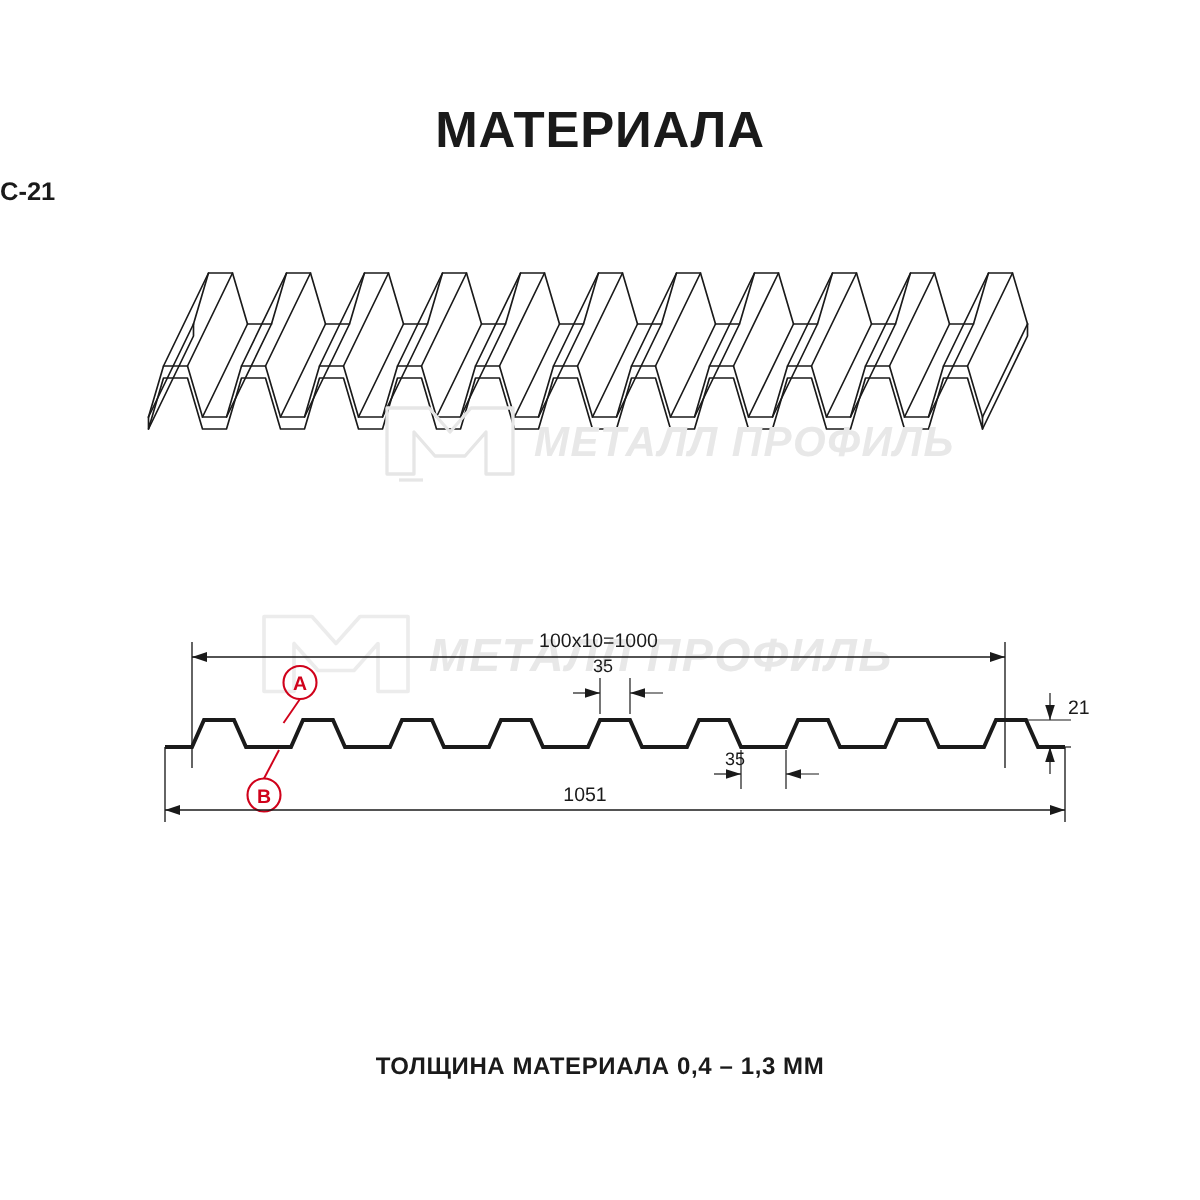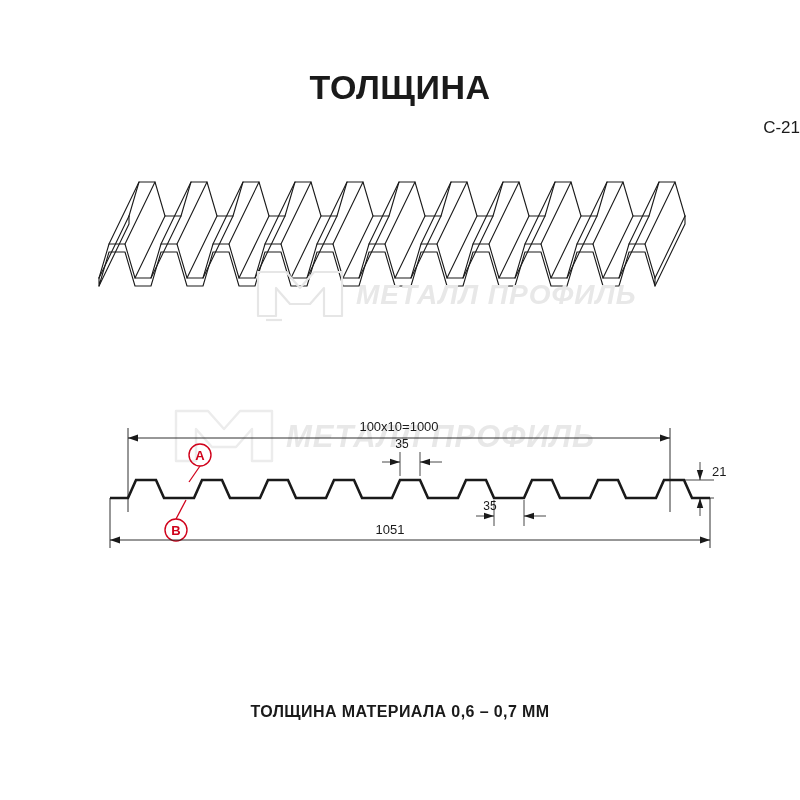--- a/index.html
+++ b/index.html
@@ -28,23 +28,23 @@
     text-align: center;
     font-size: 34px;
     font-weight: bold;
     letter-spacing: 0.5px;
   }
   .subtitle {
     position: absolute;
     top: 118px;
     left: 0;
     width: 800px;
-    text-align: right;
+    text-align: left;
     font-size: 17px;
-    font-weight: normal;
+    font-weight: bold;
   }
   .footer-note {
     position: absolute;
     top: 703px;
     left: 0;
     width: 800px;
     text-align: center;
     font-size: 16px;
     font-weight: bold;
     letter-spacing: 0.4px;
@@ -71,21 +71,21 @@
   }
   .wm1 { top: 258px; left: 252px; }
   .wm2 { top: 395px; left: 170px; }
   svg { display: block; overflow: visible; }
 </style>
 </head>
 <body>
 
 <div class="page">
 
-  <div class="title">ТОЛЩИНА</div>
+  <div class="title">МАТЕРИАЛА</div>
   <div class="subtitle">С-21</div>
 
   <div class="persp-wrap">
     <svg width="620" height="160" viewBox="0 0 620 160">
       <defs>
         <g id="corrug-unit">
           
         </g>
       </defs>
       <g fill="none" stroke="#1a1a1a" stroke-width="1.1" stroke-linejoin="round" stroke-linecap="round">
@@ -263,15 +263,15 @@
         <line x1="20" y1="98" x2="20" y2="148"></line>
         <line x1="620" y1="98" x2="620" y2="148"></line>
         <line x1="20" y1="140" x2="620" y2="140"></line>
         <path d="M20 140 L30 136.6 L30 143.4 Z" fill="#1a1a1a" stroke="none"></path>
         <path d="M620 140 L610 136.6 L610 143.4 Z" fill="#1a1a1a" stroke="none"></path>
       </g>
       <text x="300" y="134" text-anchor="middle" font-family="Liberation Sans, sans-serif" font-size="13" fill="#1a1a1a">1051</text>
     </svg>
   </div>
 
-  <div class="footer-note">ТОЛЩИНА МАТЕРИАЛА 0,6 – 0,7 ММ</div>
+  <div class="footer-note">ТОЛЩИНА МАТЕРИАЛА 0,4 – 1,3 ММ</div>
 
 </div>
 
 </body></html>

